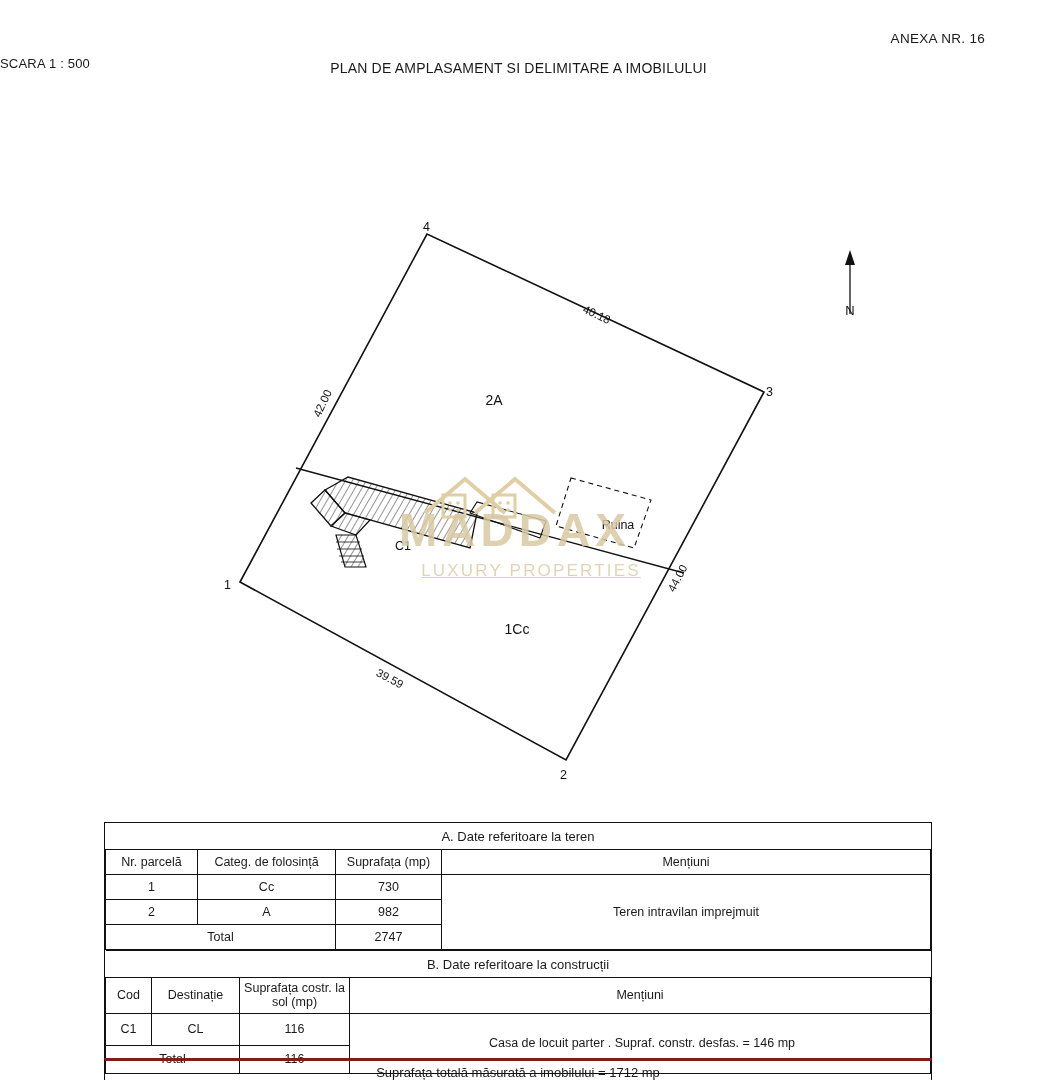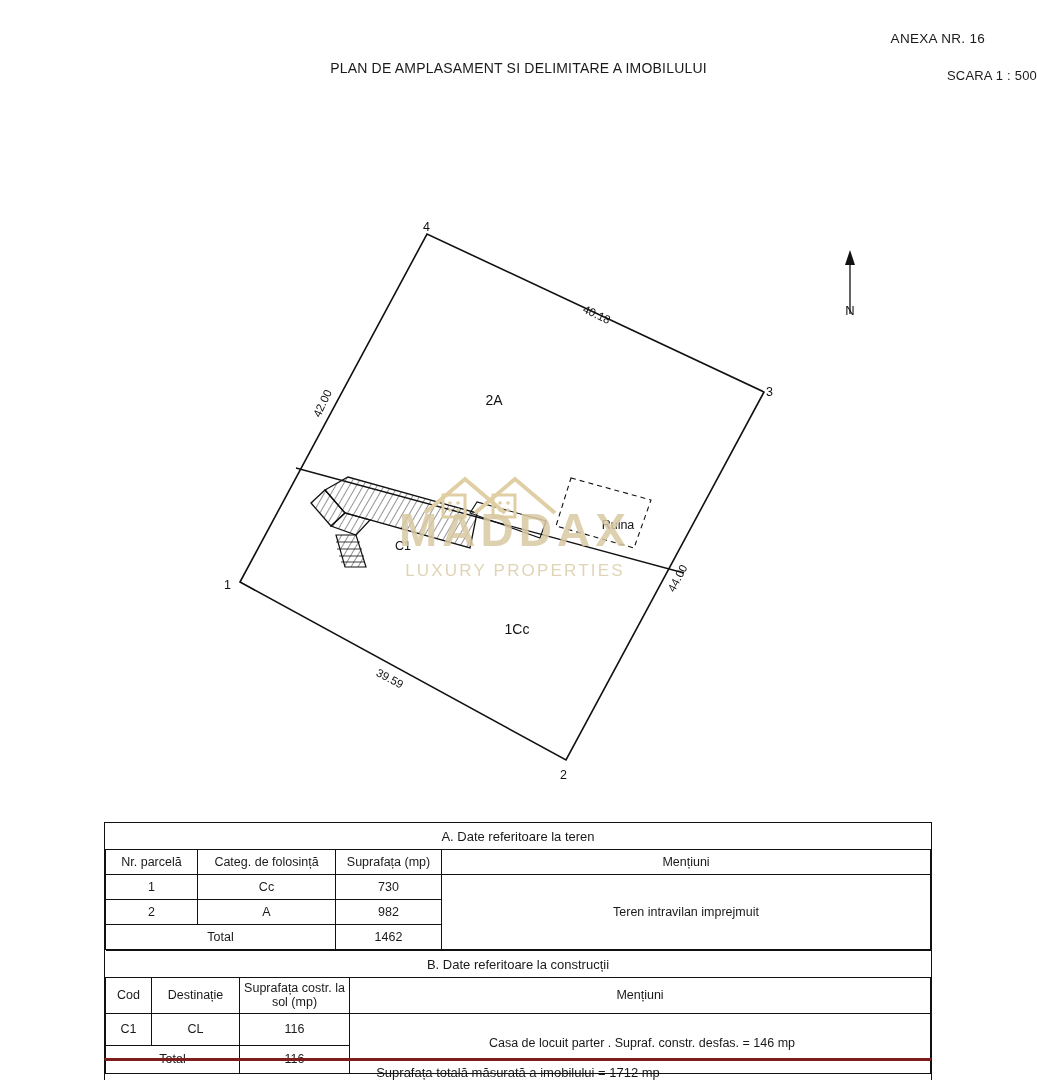--- a/index.html
+++ b/index.html
@@ -29,24 +29,24 @@
     position: absolute;
     top: 60px;
     left: 0;
     width: 1037px;
     text-align: center;
     font-size: 14px;
     letter-spacing: 0.2px;
   }
   #plan-scale {
     position: absolute;
-    top: 68px;
-    left: 0;
-    width: 1037px;
-    text-align: right;
+    top: 56px;
+    left: 0;
+    width: 1037px;
+    text-align: left;
     font-size: 13px;
     letter-spacing: 0.2px;
   }
 
   
   #drawing {
     position: absolute;
     left: 0;
     top: 190px;
     width: 1037px;
@@ -70,28 +70,29 @@
     width: 320px;
     text-align: center;
     font-size: 46px;
     font-weight: bold;
     letter-spacing: 5px;
     color: #d9c9a3;
     opacity: .85;
   }
   #watermark .wm-sub {
     position: absolute;
-    left: 0;
+    left: 16px;
     top: 96px;
     width: 320px;
     text-align: center;
     font-size: 17px;
     letter-spacing: 2.2px;
     color: #ddd0ae;
     opacity: .9;
+    text-decoration: underline;
   }
 
   
   #tables {
     position: absolute;
     left: 104px;
     top: 822px;
     width: 828px;
     border: 1px solid #111;
     border-bottom: none;
@@ -237,21 +238,21 @@
         <td>730</td>
         <td rowspan="3">Teren intravilan imprejmuit</td>
       </tr>
       <tr>
         <td>2</td>
         <td>A</td>
         <td>982</td>
       </tr>
       <tr>
         <td colspan="2">Total</td>
-        <td>1462</td>
+        <td>2747</td>
       </tr>
     </tbody>
   </table>
 
   <table class="t">
     <colgroup>
       <col style="width:46px">
       <col style="width:88px">
       <col style="width:110px">
       <col>

